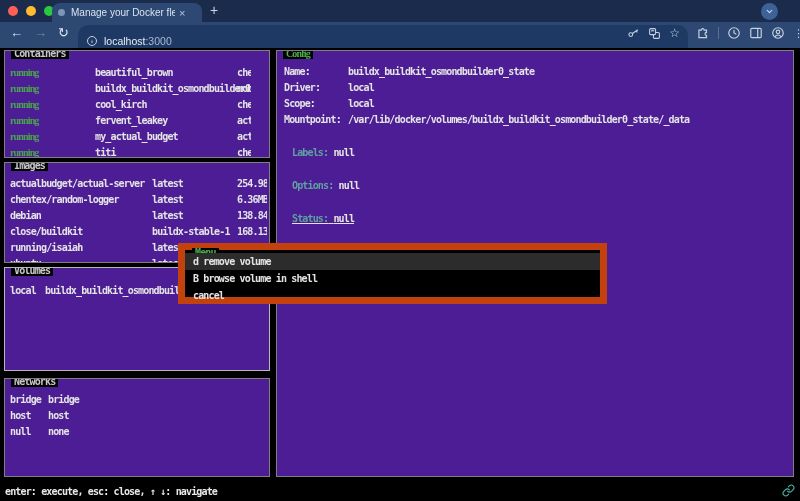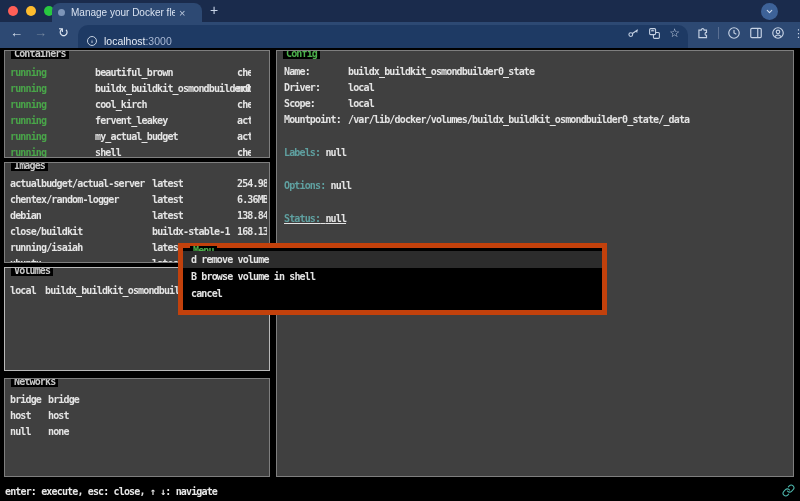--- a/index.html
+++ b/index.html
@@ -30,40 +30,40 @@
   .baricons{position:absolute;left:696px;top:4px;display:flex;gap:8px;align-items:center;}
   .vsep{width:1px;height:12px;background:#5a6f92;}
   .kebab{font-size:11px;color:#c9d5e8;line-height:14px;}
   .star{font-size:12px;color:#c9d5e8;line-height:13px;}
   svg.ic{display:block;}
 
   
   .page{position:absolute;left:0;top:48px;width:800px;height:453px;background:#000;
         font-family:"DejaVu Sans Mono",monospace;font-weight:bold;font-size:10px;
         letter-spacing:-0.85px;color:#e4e4e4;}
-  .panel{position:absolute;border:1px solid #7f7f7f;background:#404040;box-sizing:border-box;overflow:hidden;}
+  .panel{position:absolute;border:1px solid #7f7f7f;background:#4c1d95;box-sizing:border-box;overflow:hidden;}
   .panel.bright{border-color:#b9b9b9;padding-left:36px;}
   .ptitle{position:absolute;top:-2px;left:6px;background:#000;padding:0 3px;color:#c9c9c9;line-height:10px;}
   .ptitle.green{color:#4cb04c;}
   .rows{position:absolute;left:0;top:0;right:0;bottom:0;}
   .row{position:relative;height:16px;line-height:16px;white-space:nowrap;}
   .row span{position:absolute;top:0;white-space:nowrap;}
-  .green{color:#49a549;}
+  .green{color:#49a549;font-family:Liberation Serif, serif;}
   .teal{color:#5fa0a0;}
 
   
   .ct-c1{left:5px}.ct-c2{left:90px}.ct-c3{left:232px;width:14px;overflow:hidden;}
   .im-c1{left:5px}.im-c2{left:147px}.im-c3{left:232px;width:30px;overflow:hidden;}
   .vo-c1{left:5px}.vo-c2{left:40px}
   .ne-c1{left:5px}.ne-c2{left:43px}
   .cf-k{left:7px}.cf-v{left:71px}
-  .cfx{position:relative;height:16px;line-height:16px;margin-left:7px;}
-
-  
-  .menu{position:absolute;left:178px;top:195px;width:429px;height:72px;border:5px solid #c2410c;
+  .cfx{position:relative;height:16px;line-height:16px;margin-left:15px;}
+
+  
+  .menu{position:absolute;left:178px;top:195px;width:429px;height:61px;border:7px solid #c2410c;
         background:#000;box-sizing:border-box;z-index:10;}
   .mtitle{position:absolute;top:-2px;left:7px;background:#000;padding:0 3px;color:#4cb04c;line-height:10px;}
   .mitems{position:absolute;left:0;right:0;top:3px;}
   .mitem{height:17px;line-height:17px;padding-left:8px;color:#e4e4e4;}
   .mitem.sel{background:#2c2c2c;}
 
   .statusbar{position:absolute;left:5px;top:437px;height:14px;line-height:14px;color:#e8e8e8;}
   .linkic{position:absolute;left:782px;top:436px;}
 </style>
 </head>
@@ -163,21 +163,21 @@
             <span class="ct-c2">fervent_leakey</span>
             <span class="ct-c3">act</span>
           </div>
         <div class="row">
             <span class="ct-c1 green">running</span>
             <span class="ct-c2">my_actual_budget</span>
             <span class="ct-c3">act</span>
           </div>
         <div class="row">
             <span class="ct-c1 green">running</span>
-            <span class="ct-c2">shell</span>
+            <span class="ct-c2">titi</span>
             <span class="ct-c3">che</span>
           </div>
       </div>
     </div>
 
     <div class="panel" style="left:4px;top:114px;width:266px;height:101px;">
       <div class="ptitle">Images</div>
       <div class="rows" style="top:13px;">
         <div class="row">
             <span class="im-c1">actualbudget/actual-server</span>

